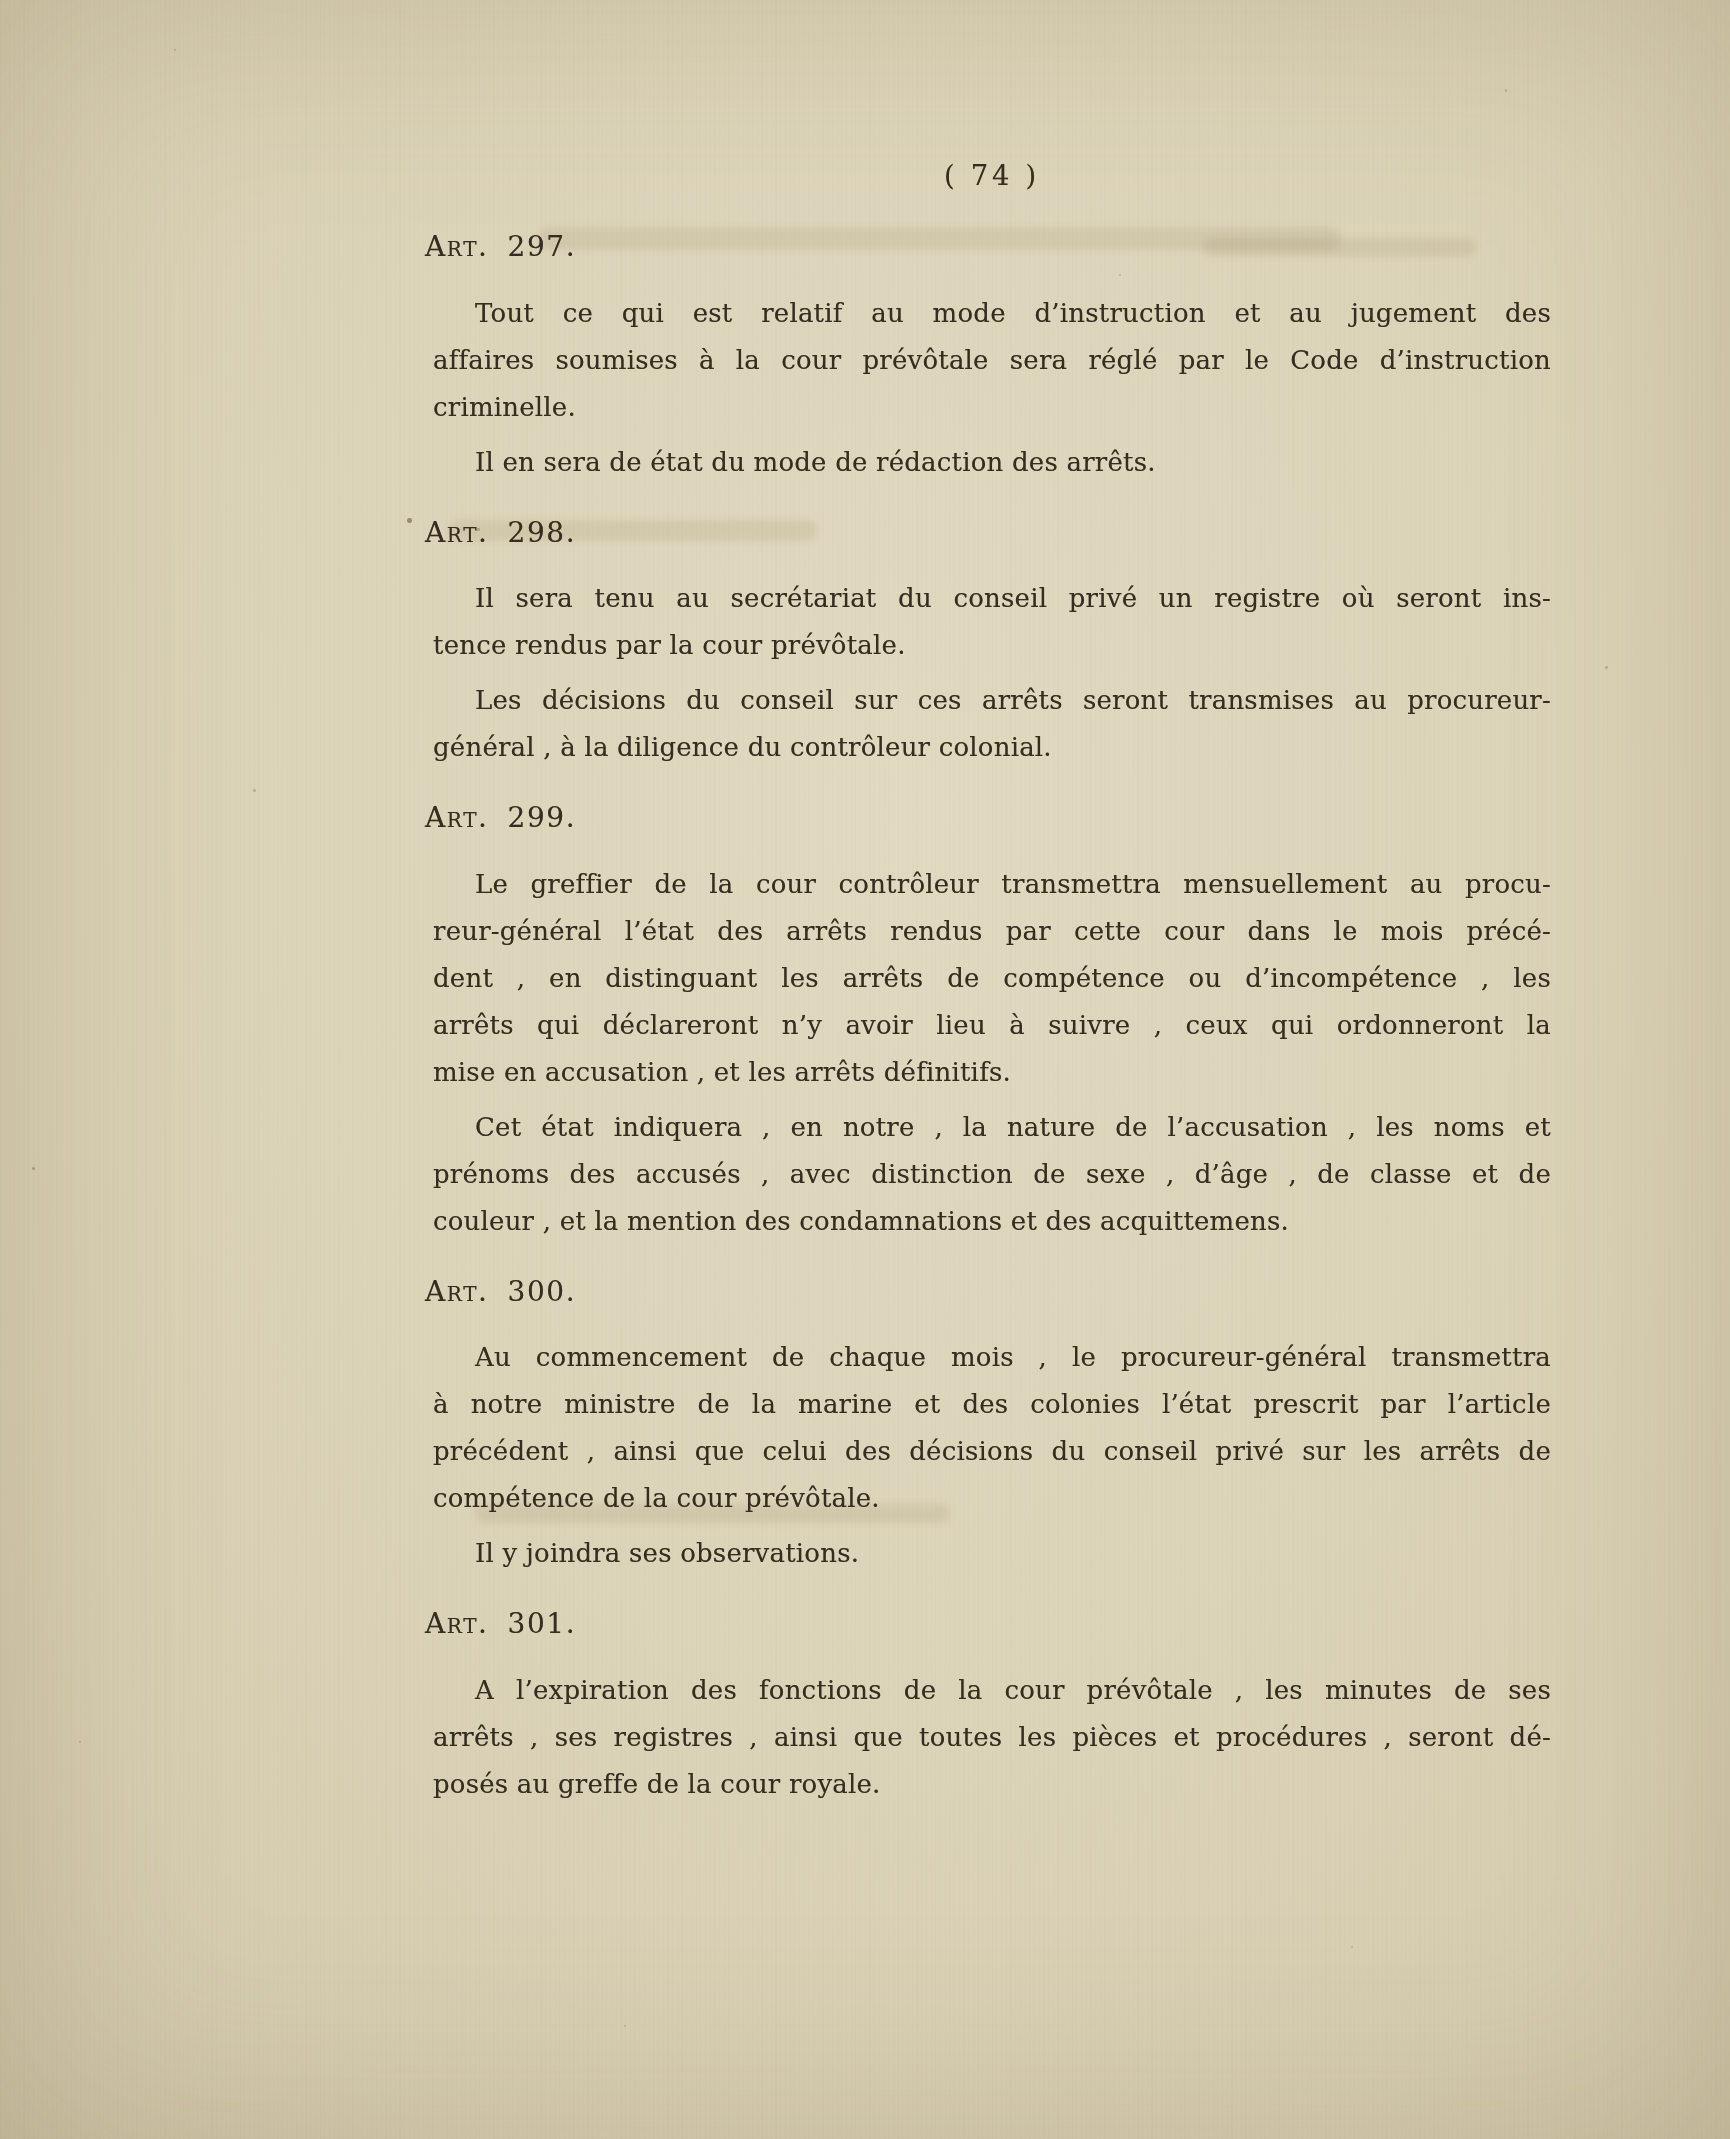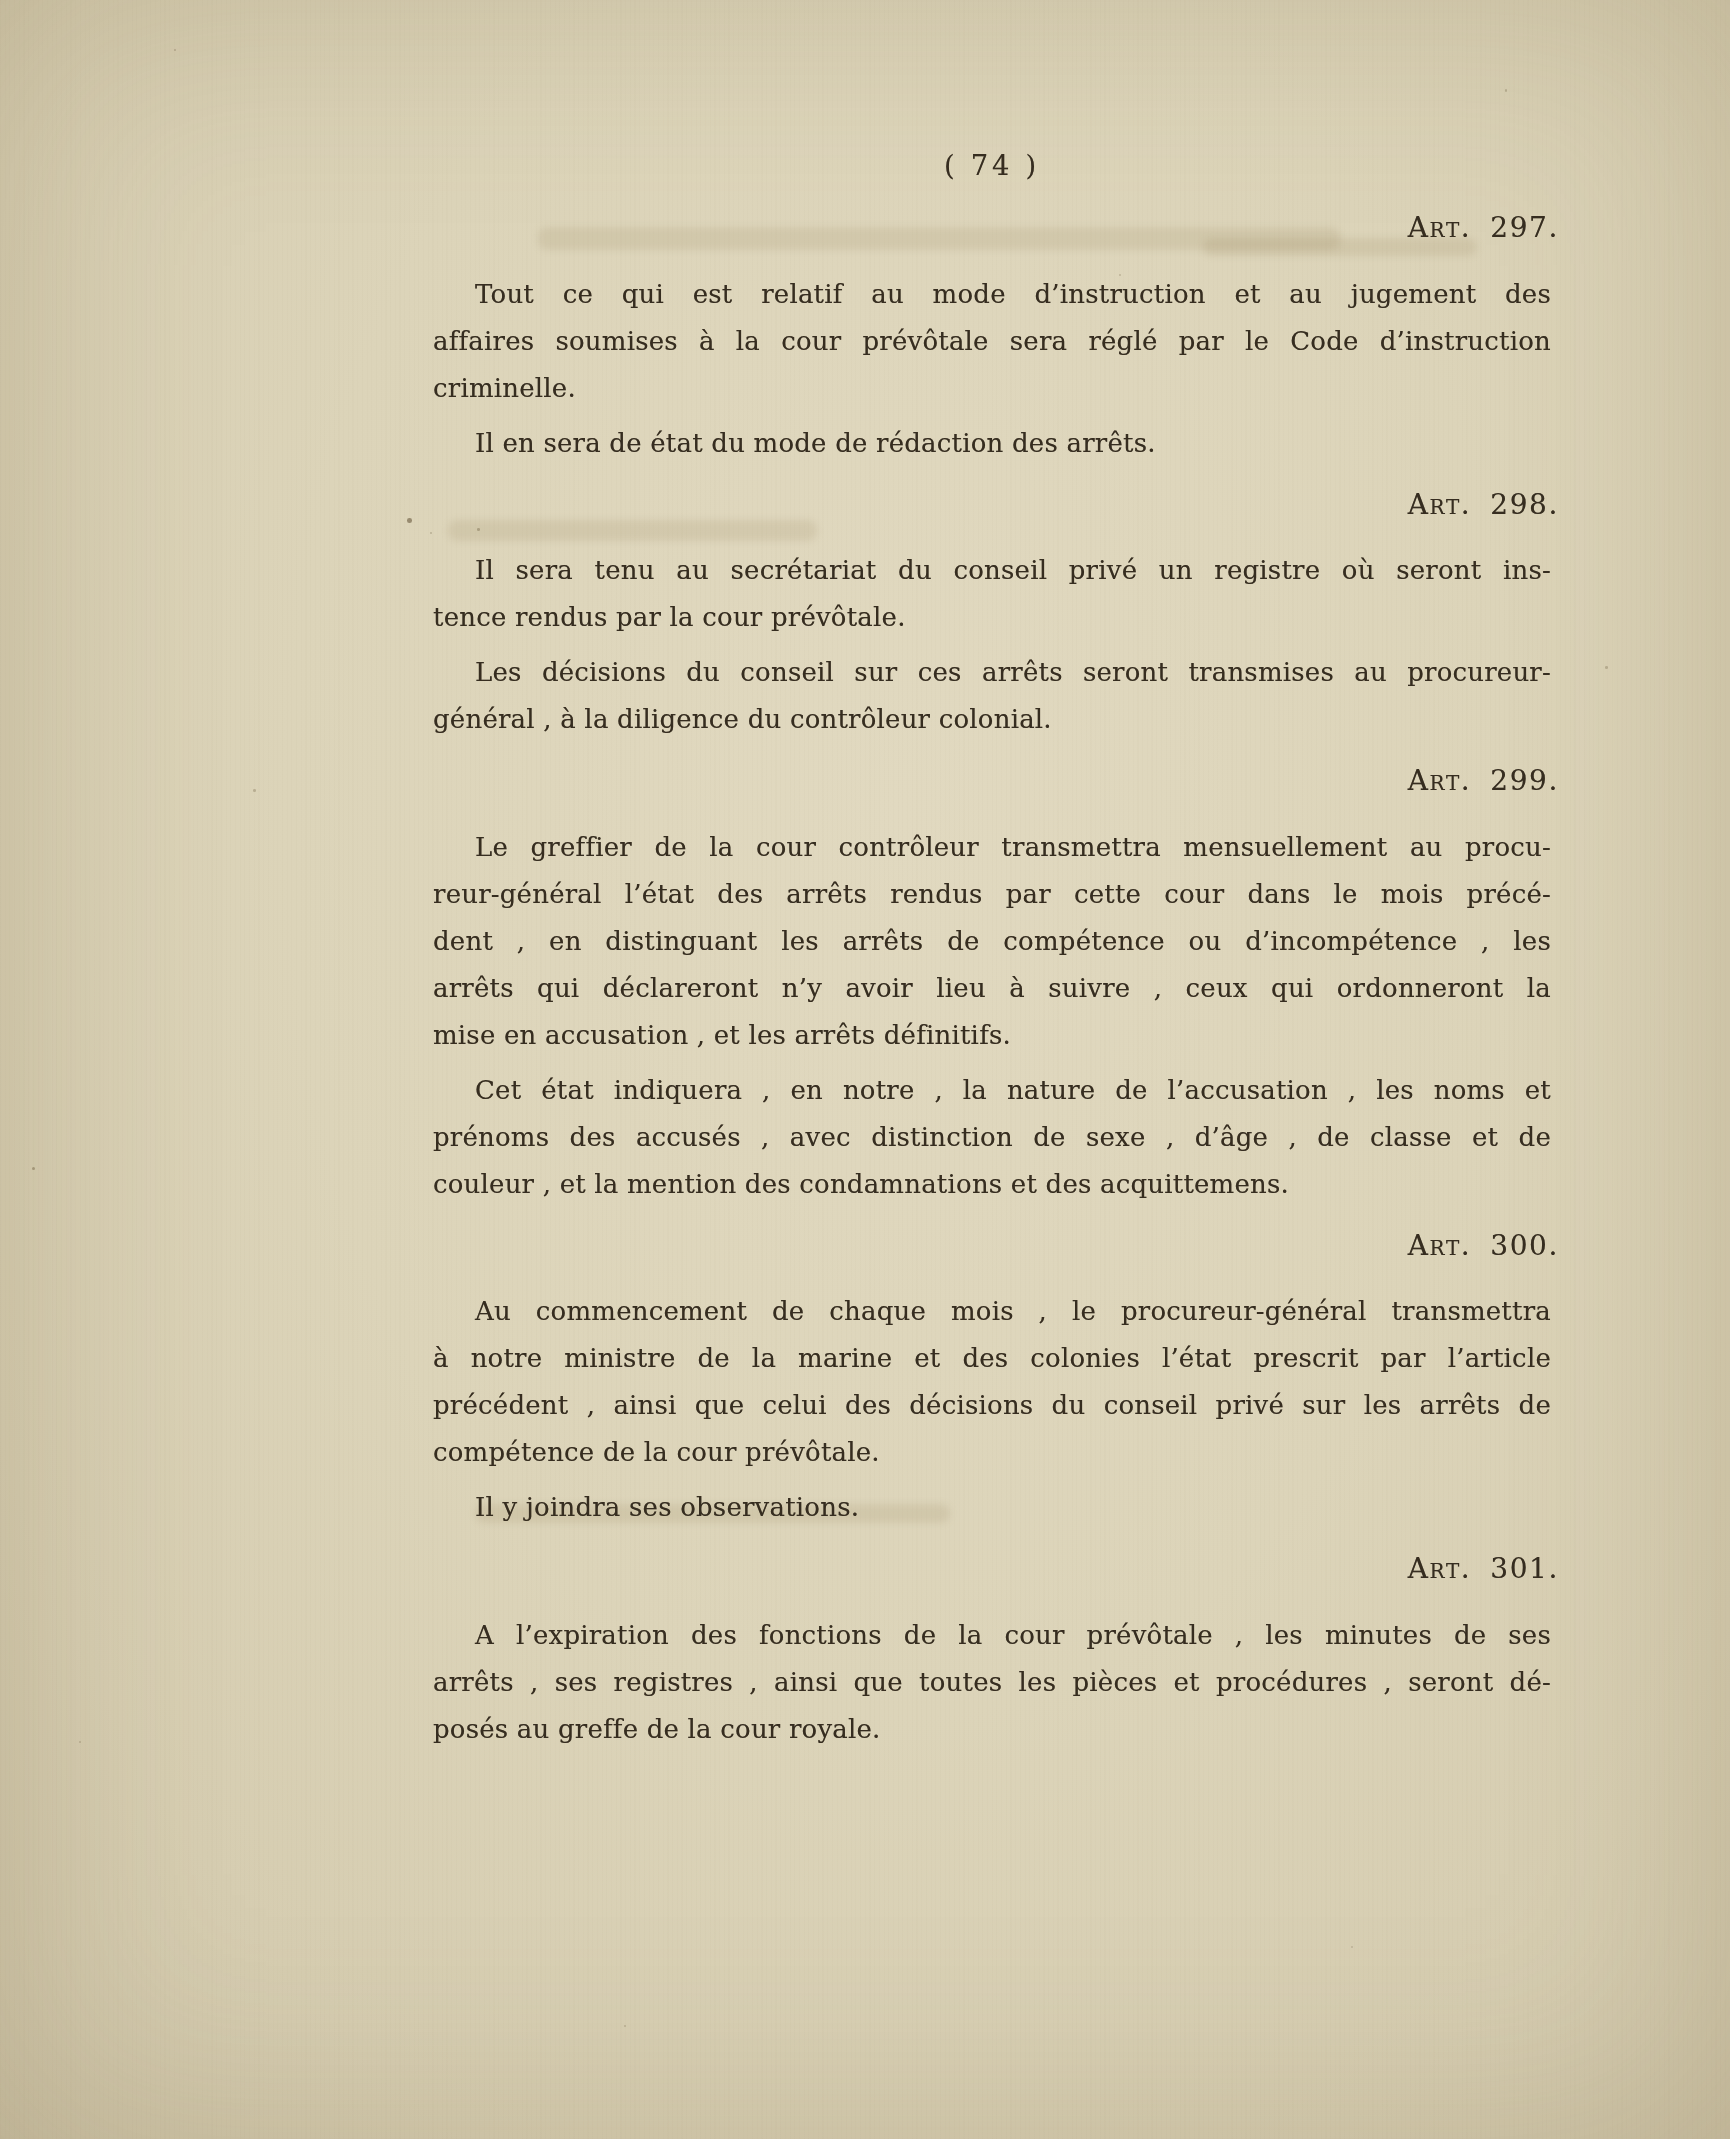--- a/index.html
+++ b/index.html
@@ -12,37 +12,37 @@
     position: relative;
     width: 1731px; height: 2140px;
     overflow: hidden;
     background:
       repeating-linear-gradient(90deg, rgba(125,105,70,0.025) 0 1.1px, rgba(0,0,0,0) 1.1px 4.7px),
       radial-gradient(ellipse at 52% 38%, #e1d9c0 0%, #dcd4b9 48%, #d6cdb1 78%, #cdc3a7 100%);
     box-shadow: inset 0 0 222px rgba(118, 98, 58, 0.22);
   }
   .content {
     position: absolute;
-    left: 425px; top: 142px; width: 1134px;
+    left: 425px; top: 152px; width: 1134px;
     color: #362d20;
     font-size: 26px;
     text-shadow: 0 0 0.5px rgba(54, 45, 32, 0.45);
   }
   .page-number {
     text-align: center;
     line-height: 48px;
     font-size: 27.4px;
     letter-spacing: 3.7px;
     white-space: pre;
   }
   .art-heading {
-    margin-top: 14px;
+    margin-top: 23px;
     margin-bottom: 18.5px;
     line-height: 48px;
-    text-align: right;
+    text-align: left;
     font-variant: small-caps;
     font-size: 28px;
     letter-spacing: 1.6px;
     word-spacing: 8.4px;
   }
   .para { margin: 8px; }
   .para + .para { margin-top: 8px; }
   .line {
     line-height: 47px;
     text-align: justify;

